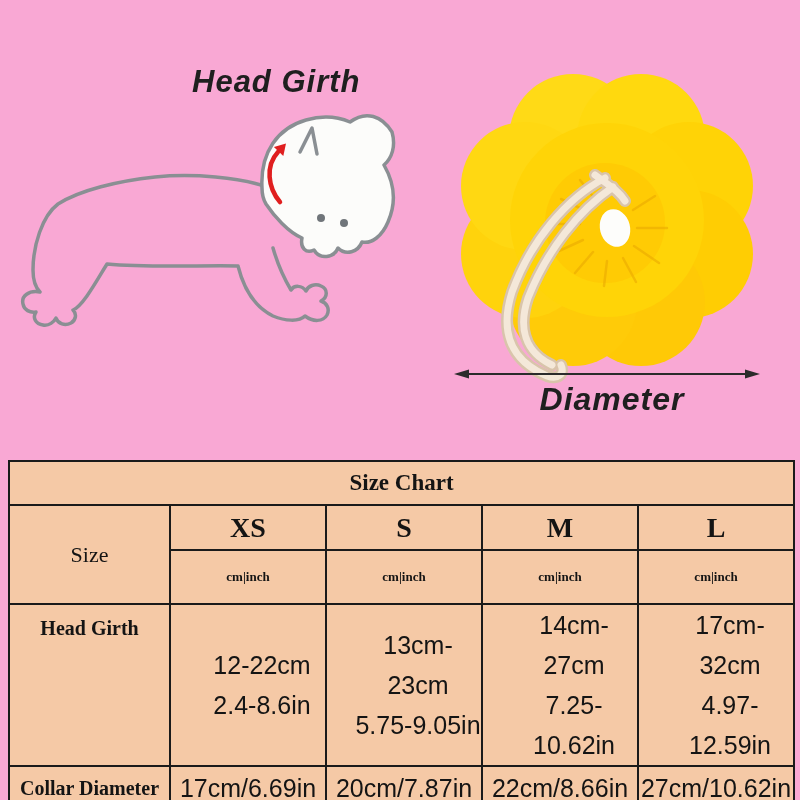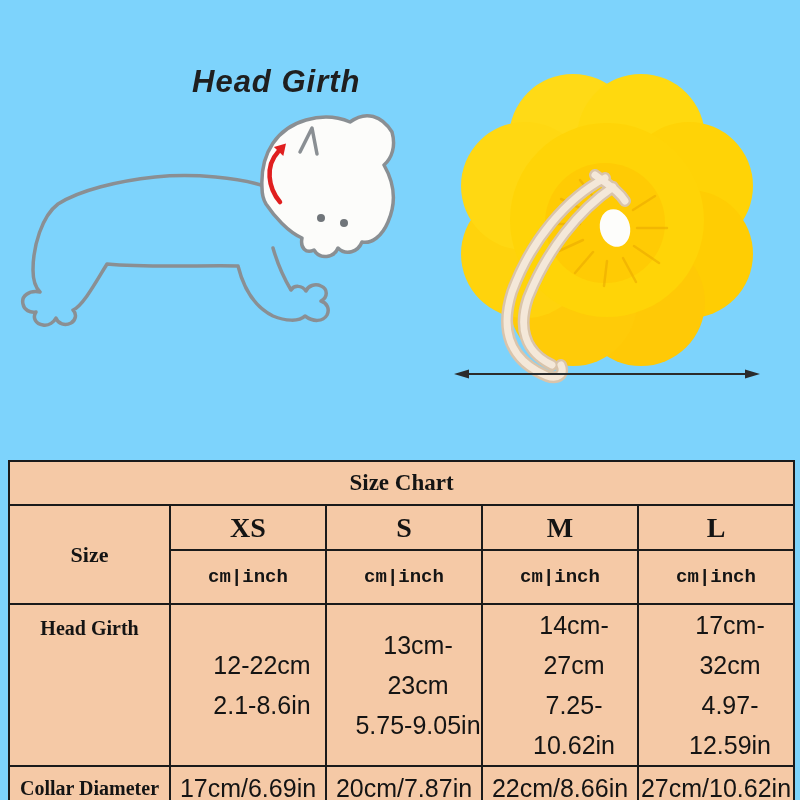--- a/index.html
+++ b/index.html
@@ -1,16 +1,16 @@
 <!DOCTYPE html>
 <html><head>
 <meta charset="utf-8">
 <style>
   html,body{margin:0;padding:0;background:#fcfcfa;}
-  .stage{position:relative;width:800px;height:800px;background:#7dd3fc;overflow:hidden;
+  .stage{position:relative;width:800px;height:800px;background:#f9a8d4;overflow:hidden;
          font-family:"Liberation Sans",sans-serif;}
   
   .fig{position:absolute;left:0;top:0;width:800px;height:456px;}
   .fig-label{position:absolute;font-style:italic;font-weight:600;color:#1f1f1f;
              font-family:"Liberation Sans",sans-serif;white-space:nowrap;}
   .lbl-head-girth{left:192px;top:64px;font-size:31px;letter-spacing:1px;}
   .lbl-diameter{left:462px;top:381px;width:300px;text-align:center;font-size:32px;letter-spacing:1px;}
   .cat-svg{position:absolute;left:15px;top:110px;}
   .flower-svg{position:absolute;left:455px;top:60px;}
   .dia-arrow-svg{position:absolute;left:452px;top:365px;}
@@ -18,23 +18,23 @@
   table.size-chart{position:absolute;left:8px;top:460px;width:785px;border-collapse:collapse;
                    table-layout:fixed;background:#f5c9a6;color:#141414;}
   table.size-chart th,table.size-chart td{border:2px solid #1a1a1a;text-align:center;
                    vertical-align:middle;padding:0;overflow:hidden;}
   .r-title{height:44px;}
   .r-cols{height:45px;}
   .r-unit{height:54px;}
   .r-girth{height:92px;}
   .r-collar{height:44px;padding-left:44px;}
   .t-title{font-family:"Liberation Serif",serif;font-weight:700;font-size:23px;}
-  .t-size{font-family:"Liberation Serif",serif;font-weight:700;font-size:22px;}
+  .t-size{font-family:"Liberation Serif",serif;font-weight:400;font-size:22px;}
   .t-col{font-family:"Liberation Serif",serif;font-weight:700;font-size:28px;}
-  .t-unit{font-family:Liberation Mono, monospace;font-weight:700;font-size:19px;margin-top:7px;}
+  .t-unit{font-family:Liberation Serif, serif;font-weight:700;font-size:13px;margin-top:7px;}
   .t-rowlabel{font-family:"Liberation Serif",serif;font-weight:700;font-size:20px;}
   .t-rowlabel.top{vertical-align:top;padding-top:12px;}
   .t-data{font-family:"Liberation Sans",sans-serif;font-weight:400;font-size:25px;}
   .t-data .ln{line-height:40px;padding-left:28px;}
 </style>
 </head>
 <body>
 
 <div class="stage">
 
@@ -134,20 +134,21 @@
         </g>
       </g>
     </svg>
 
     <svg class="dia-arrow-svg" width="310" height="18" viewBox="0 0 310 18">
       <line x1="12" y1="9" x2="298" y2="9" stroke="#2b2b2b" stroke-width="2"></line>
       <polygon points="2,9 17,4.5 17,13.5" fill="#2b2b2b"></polygon>
       <polygon points="308,9 293,4.5 293,13.5" fill="#2b2b2b"></polygon>
     </svg>
 
+    <div class="fig-label lbl-diameter">Diameter</div>
   </div>
 
   <table class="size-chart">
     <colgroup>
       <col style="width:161px">
         <col style="width:156px">
         <col style="width:156px">
       <col style="width:156px">
         <col style="width:156px">
     </colgroup>
@@ -165,21 +166,21 @@
     <tr class="r-unit">
       <th class="t-unit">cm|inch</th>
       <th class="t-unit">cm|inch</th>
       <th class="t-unit">cm|inch</th>
       <th class="t-unit">cm|inch</th>
     </tr>
     <tr class="r-girth">
       <th class="t-rowlabel top">Head Girth</th>
       <td class="t-data">
         <div class="ln">12-22cm</div>
-        <div class="ln">2.1-8.6in</div>
+        <div class="ln">2.4-8.6in</div>
       </td>
       <td class="t-data">
         <div class="ln">13cm-23cm</div>
         <div class="ln">5.75-9.05in</div>
       </td>
       <td class="t-data">
         <div class="ln">14cm-27cm</div>
         <div class="ln">7.25-10.62in</div>
       </td>
       <td class="t-data">

